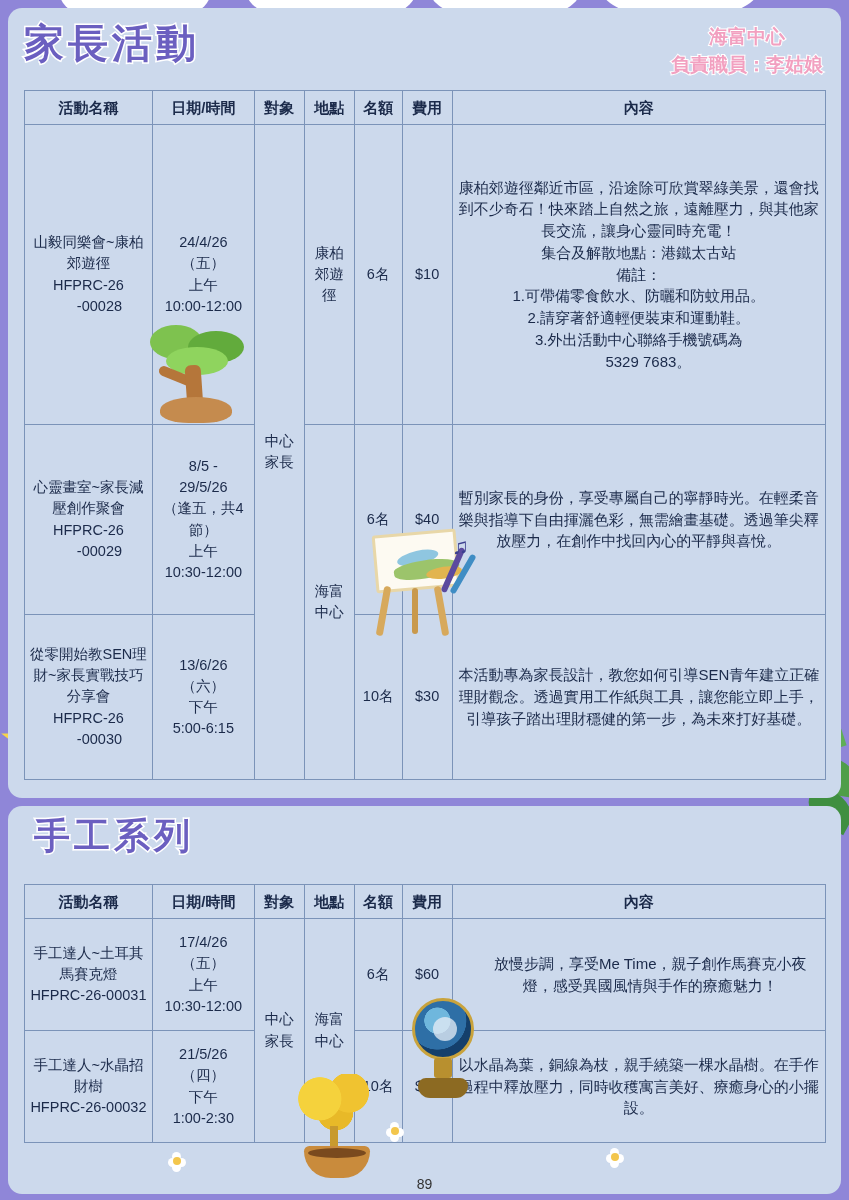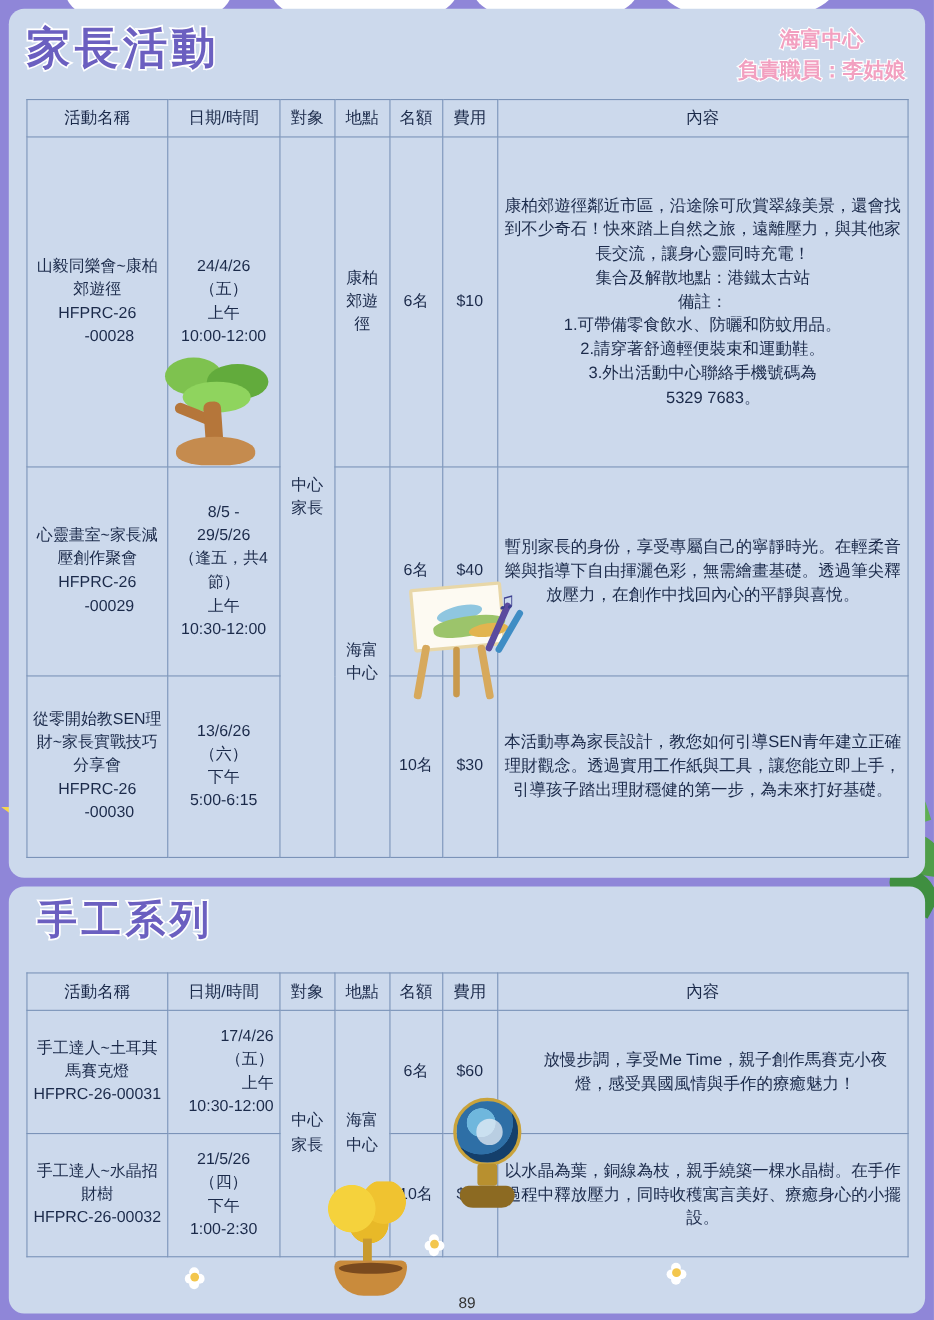--- a/index.html
+++ b/index.html
@@ -65,21 +65,21 @@
     color: #1b2a4a;
   }
   table.act th, table.act td {
     border: 1px solid #7b93b8;
     padding: 4px 5px;
     vertical-align: middle;
     text-align: center;
     line-height: 1.45;
   }
   table.act th {
-    font-weight: normal;
+    font-weight: bold;
     font-size: 15px;
     height: 34px;
   }
   td.content {
     text-align: left;
     padding: 8px 12px;
     line-height: 1.6;
     font-size: 15px;
   }
   td.namecell { line-height: 1.55; }
@@ -291,21 +291,21 @@
       <th class="c-fee">費用</th>
       <th class="c-body">內容</th>
     </tr>
   </thead>
   <tbody>
     <tr style="height:112px;">
       <td class="namecell">
         <span>手工達人~土耳其馬賽克燈</span><br>
         <span>HFPRC-26-00031</span>
       </td>
-      <td style="white-space:pre-line;text-align:right;">17/4/26
+      <td style="white-space:pre-line;">17/4/26
 （五）
 上午
 10:30-12:00</td>
       <td rowspan="2" style="white-space:pre-line;">中心家長</td>
       <td rowspan="2" style="white-space:pre-line;">海富中心</td>
       <td>6名</td>
       <td>$60</td>
       <td class="content" style="white-space:pre-line;padding-left:28px;">放慢步調，享受Me Time，親子創作馬賽克小夜燈，感受異國風情與手作的療癒魅力！</td>
     </tr>
     <tr style="height:112px;">

